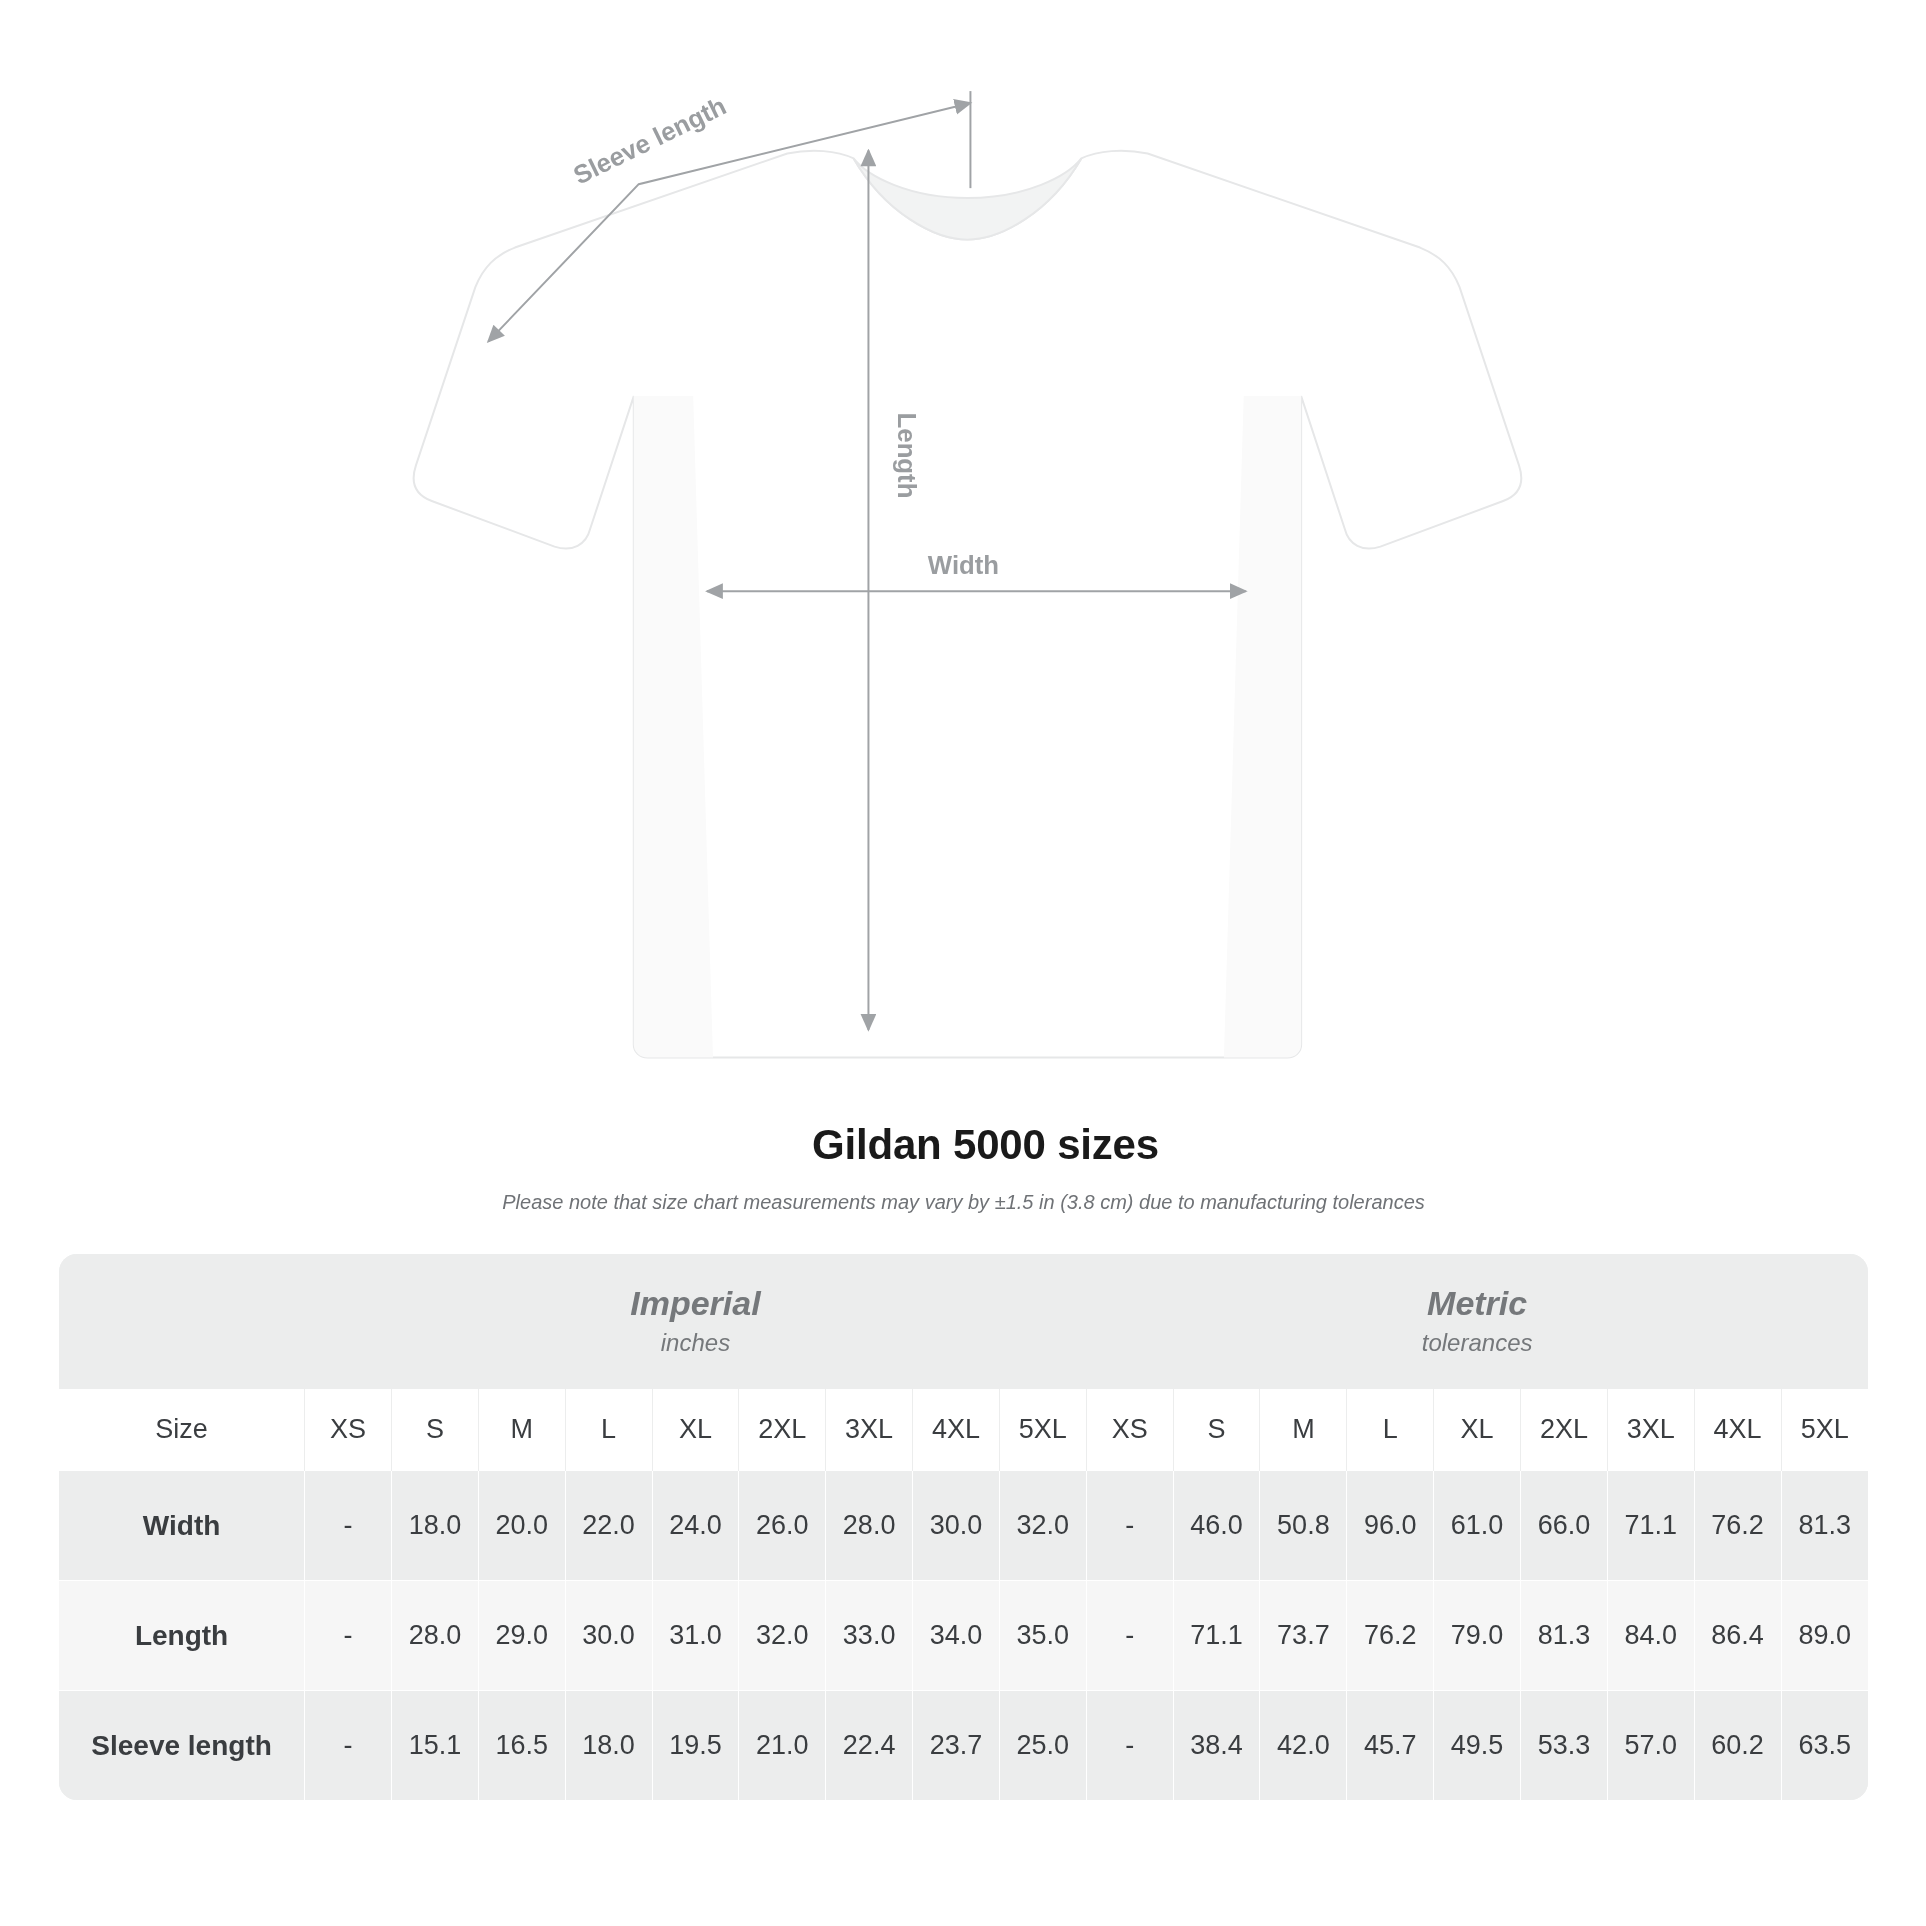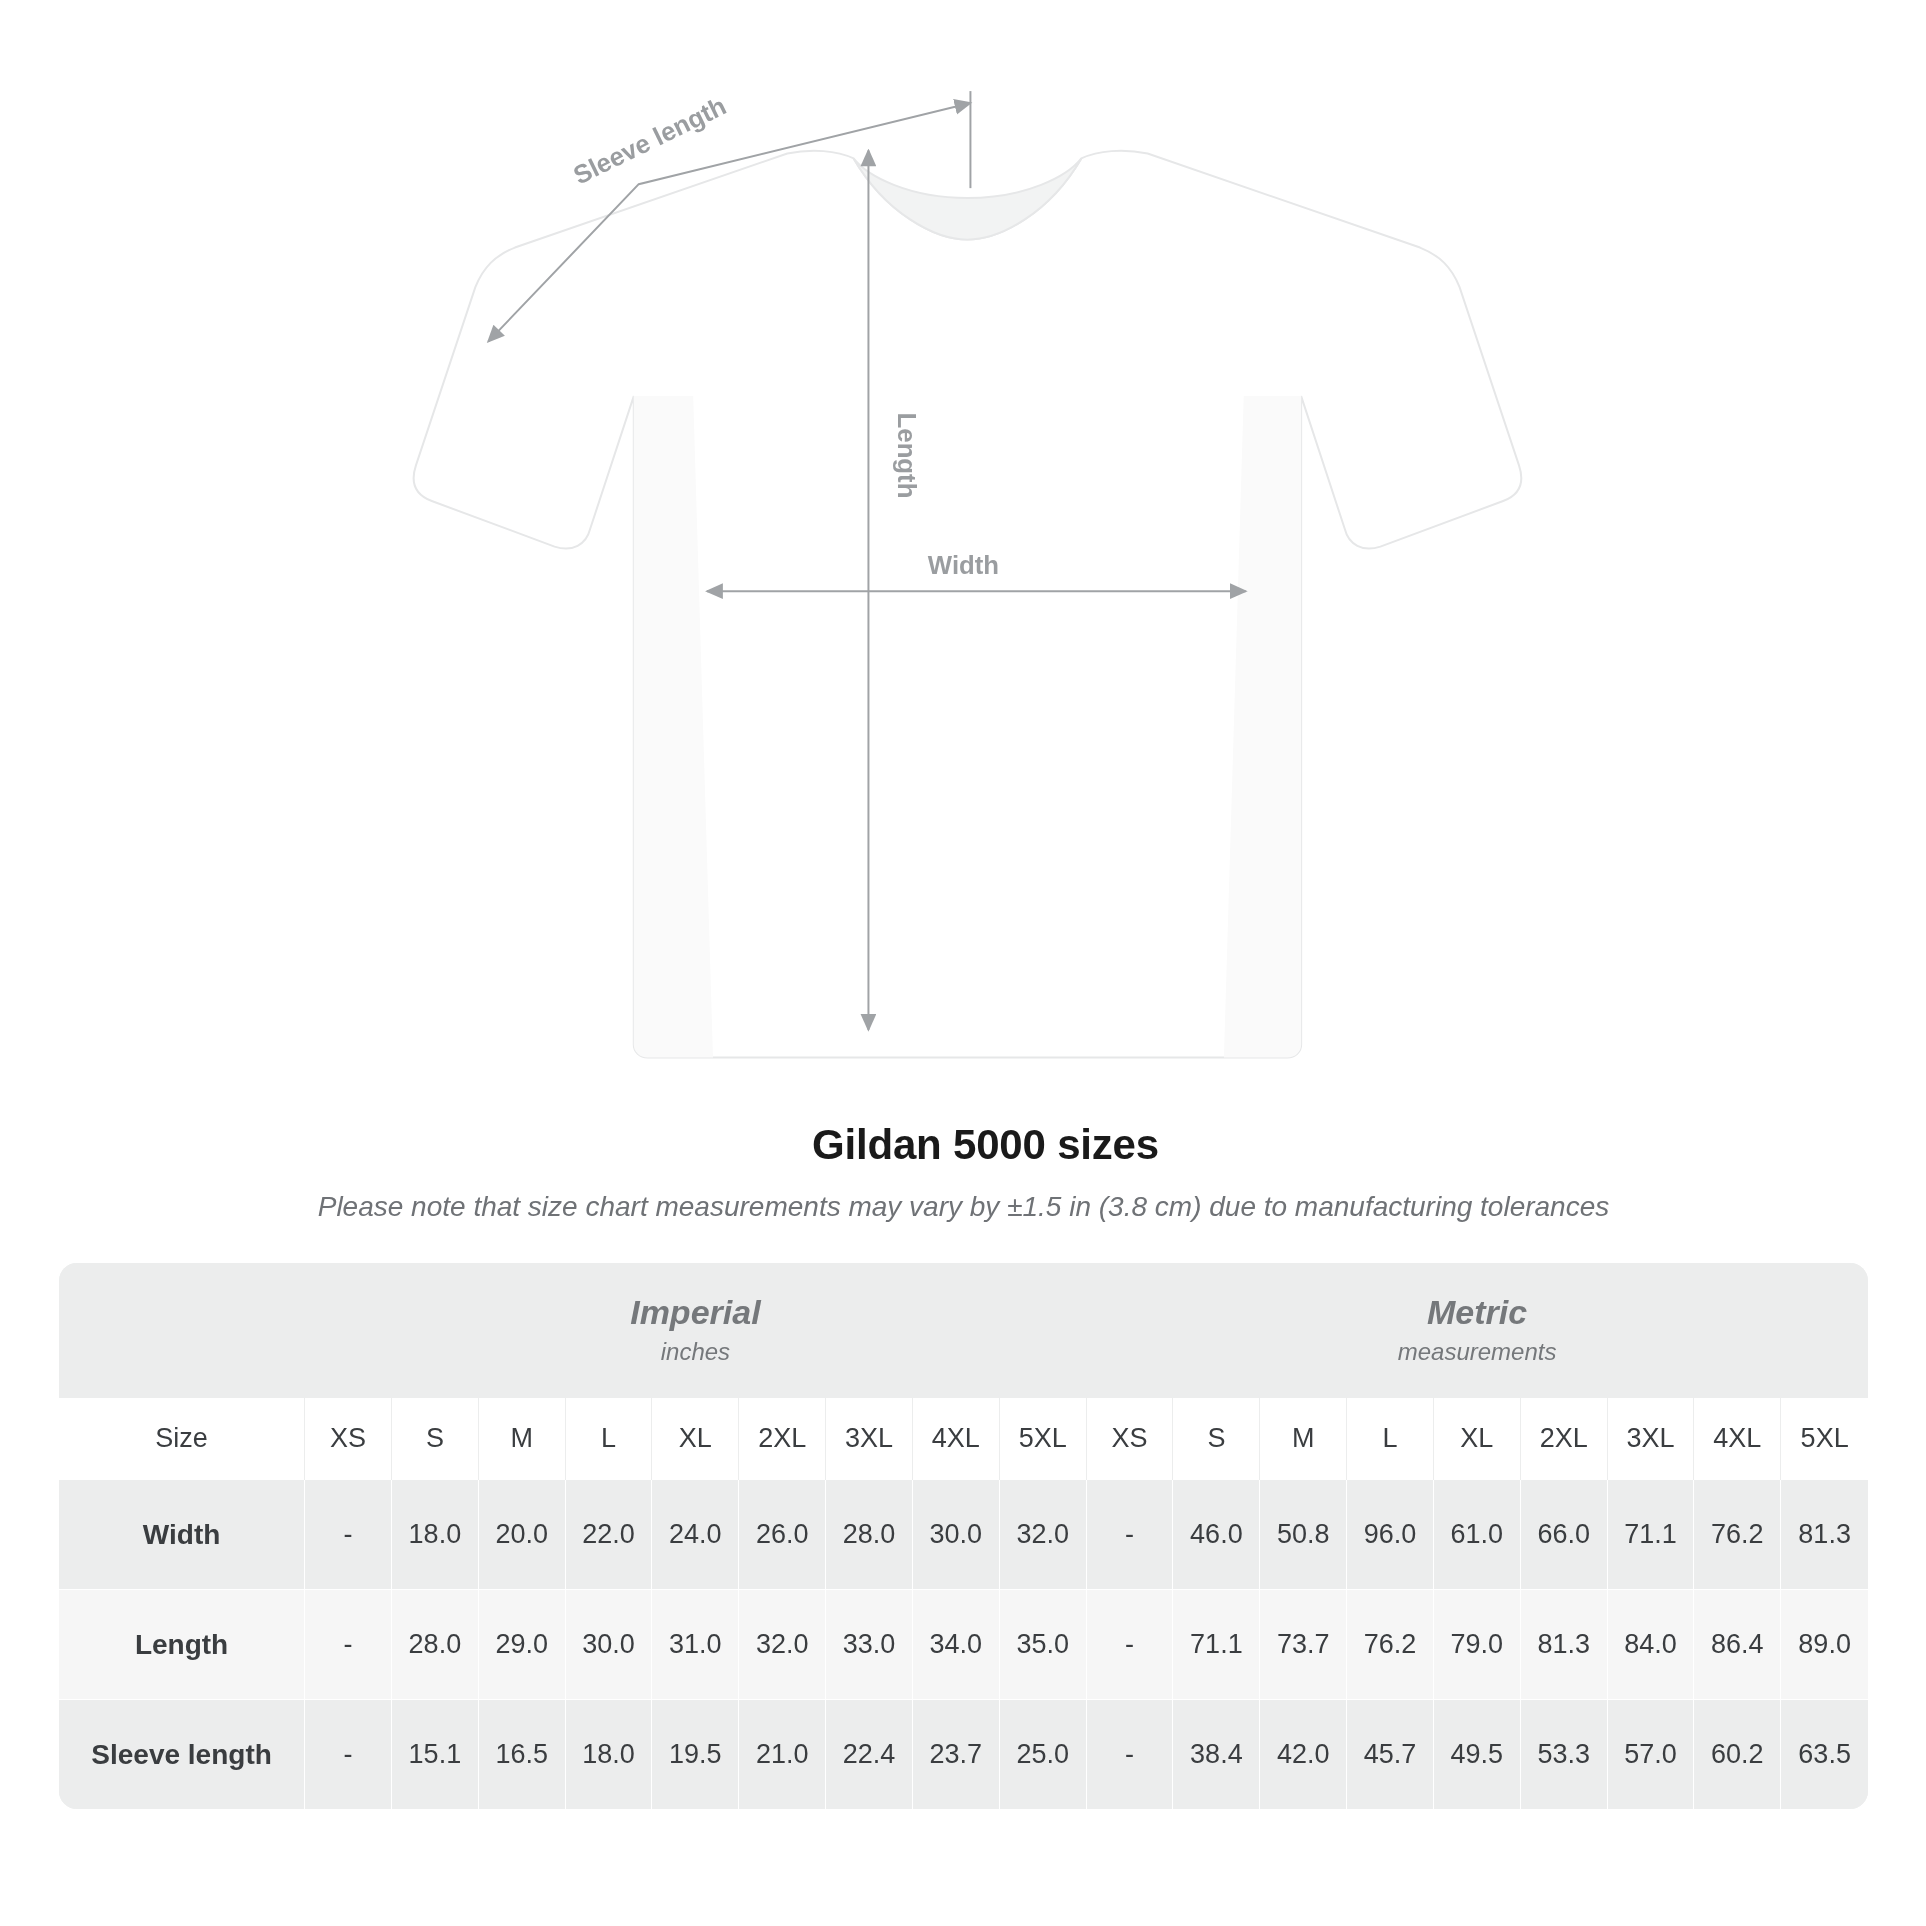--- a/index.html
+++ b/index.html
@@ -38,21 +38,21 @@
   }
   .chart-title {
     font-size: 42px;
     font-weight: bold;
     color: #1a1a1a;
     letter-spacing: -0.2px;
     margin: 12px;
     padding-left: 44px;
   }
   .chart-note {
-    font-size: 28px;
+    font-size: 20px;
     font-style: italic;
     color: #6f7276;
     margin-top: 22px;
   }
 
   
   .table-wrap {
     margin: 40px 59px 0 59px;
     border-radius: 18px;
     overflow: hidden;
@@ -224,21 +224,21 @@
       </colgroup>
       <tbody>
         <tr class="unit-row">
           <td></td>
           <td colspan="9">
             <div class="unit-title">Imperial</div>
             <div class="unit-sub">inches</div>
           </td>
           <td colspan="9">
             <div class="unit-title">Metric</div>
-            <div class="unit-sub">measurements</div>
+            <div class="unit-sub">tolerances</div>
           </td>
         </tr>
 
         <tr class="header-row">
           <td class="rowlabel">Size</td>
           <td>XS</td>
           <td>S</td>
           <td>M</td>
           <td>L</td>
           <td>XL</td>

